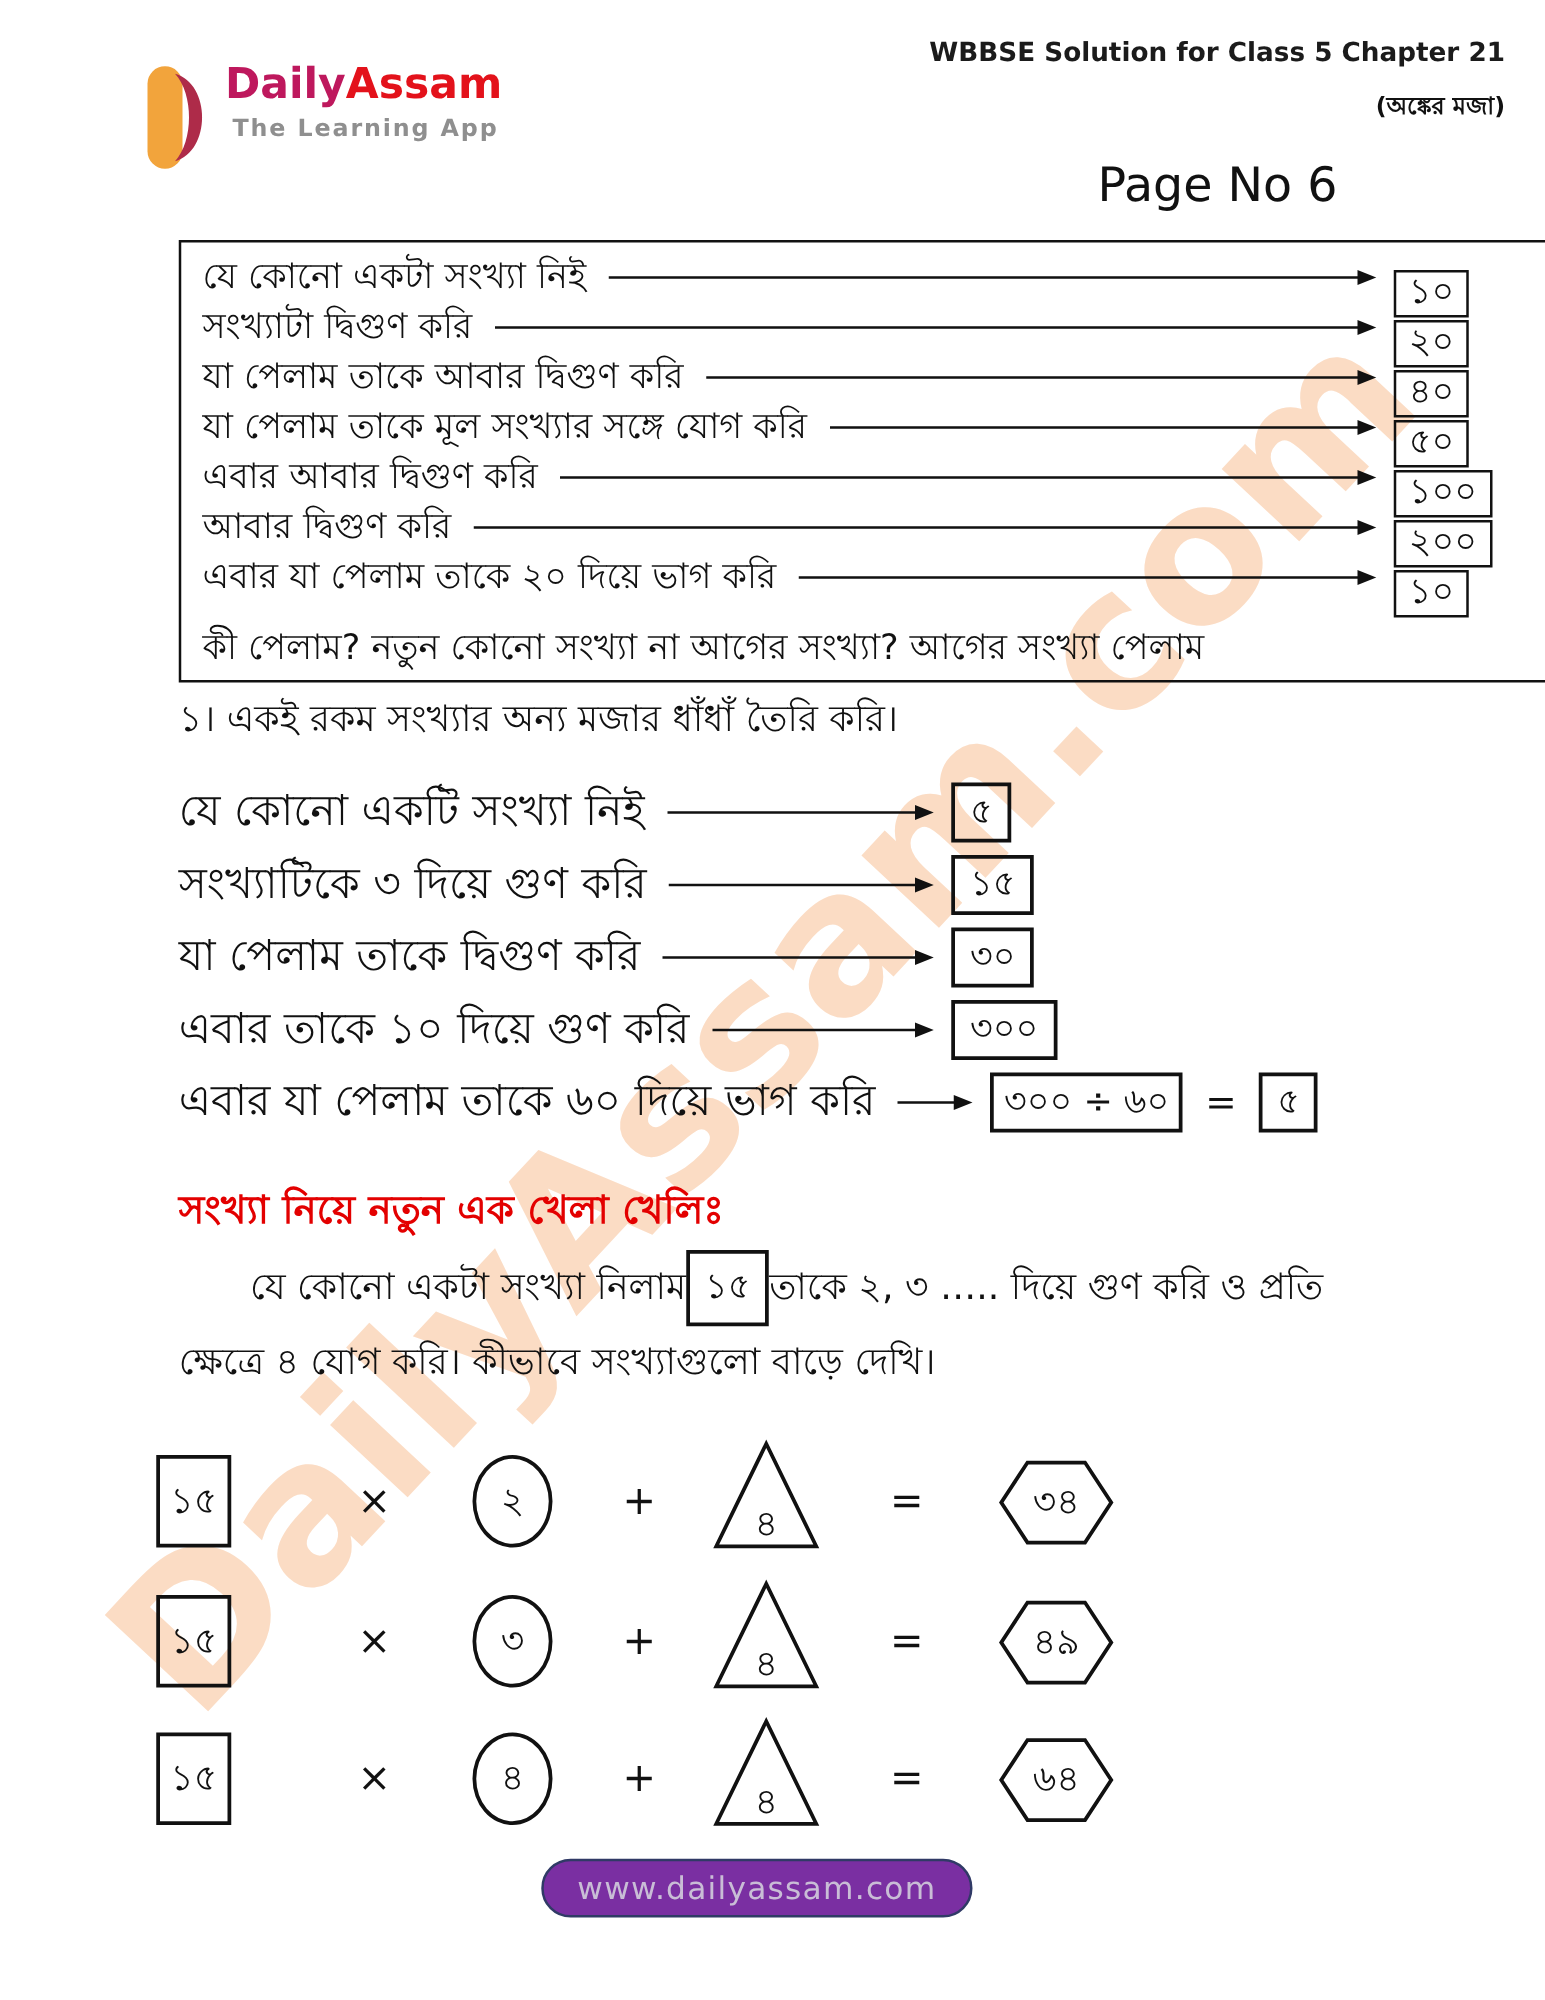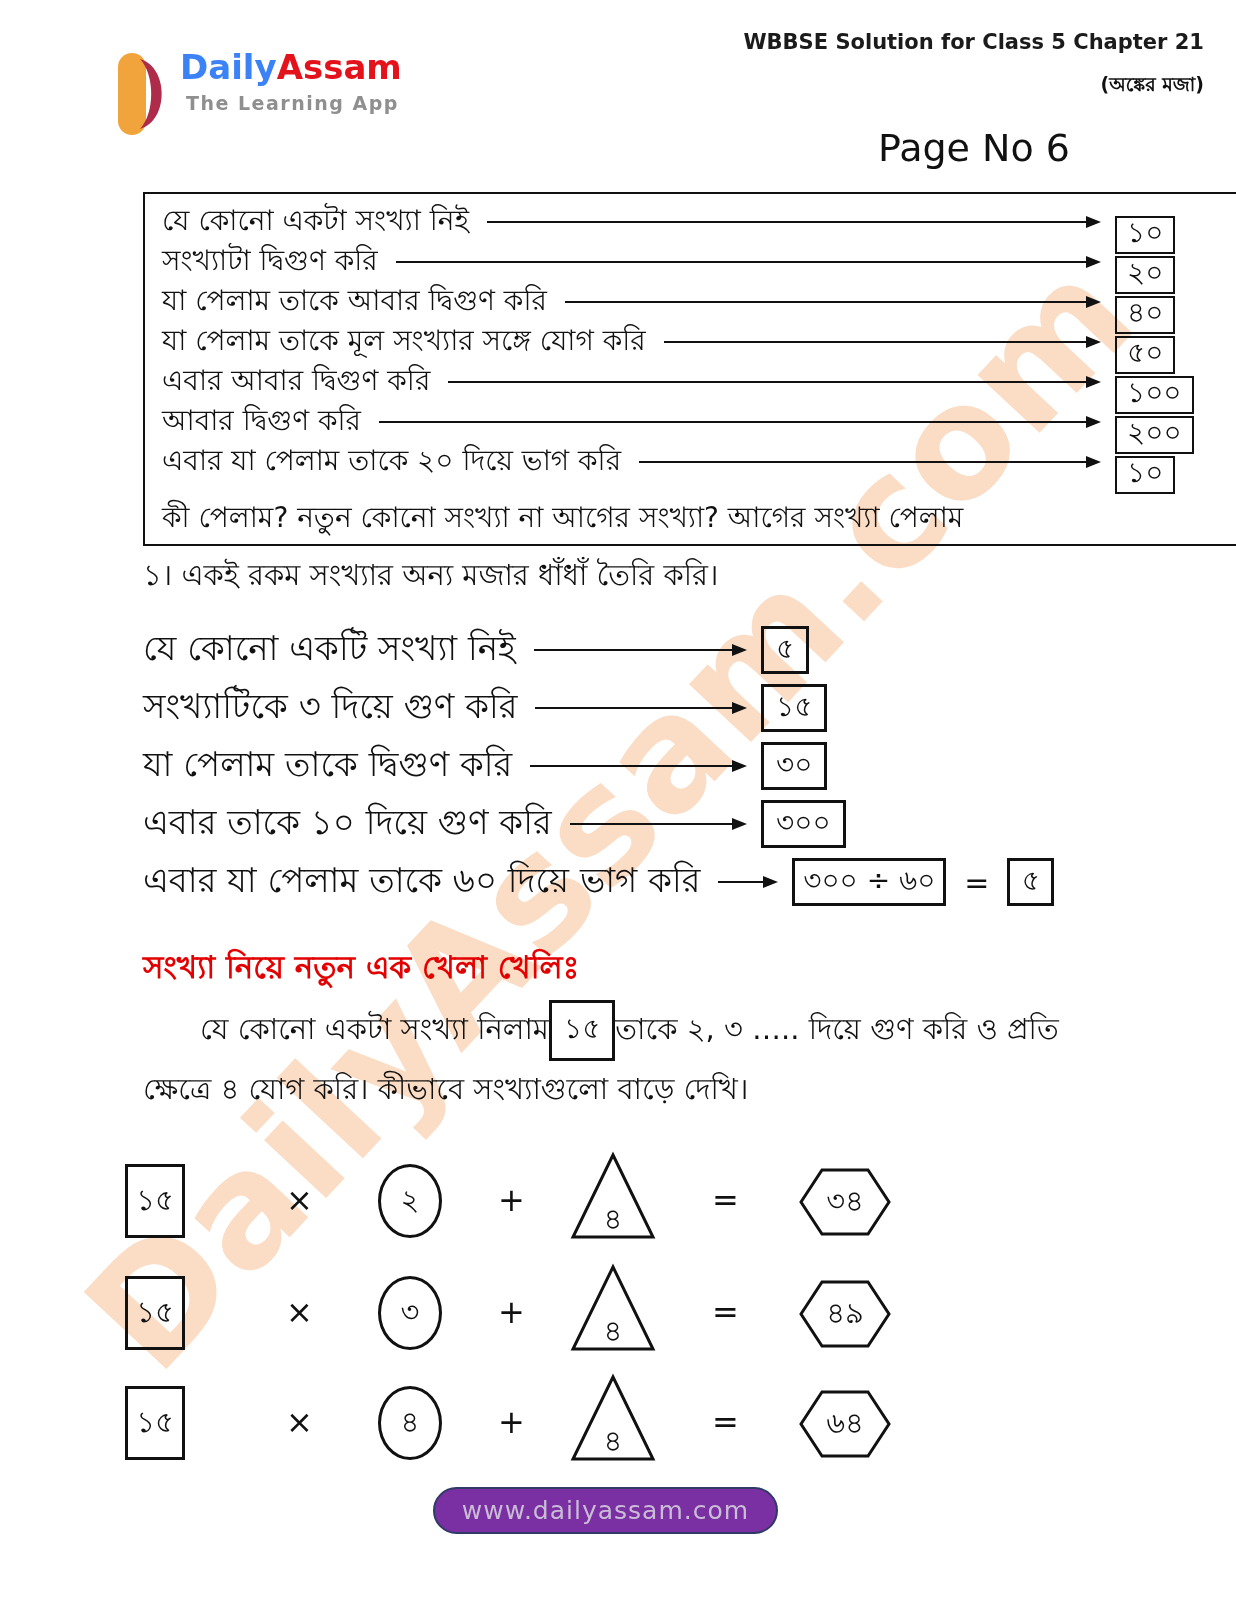--- a/index.html
+++ b/index.html
@@ -11,21 +11,21 @@
   
   .watermark {
     position:absolute; left:610px; top:815px;
     transform:translate(-50%,-50%) rotate(-47deg);
     font-size:155px; font-weight:600; letter-spacing:1px;
     color:#fbdcc4; white-space:nowrap; z-index:0; user-select:none;
   }
   
   .hdr-logo { position:absolute; left:116px; top:50px; display:flex; align-items:flex-start; gap:10px; z-index:1; }
   .logo-text .brandline { font-size:34px; font-weight:700; line-height:1.05; }
-  .brand-daily { color:#3b82f6;text-align:right; }
+  .brand-daily { color:#be185d;text-align:right; }
   .brand-assam { color:#E3121B; }
   .tagline { font-size:19px; font-weight:700; color:#8F8F8F; letter-spacing:1.5px; margin:6px 0 0 6px; }
   .hdr-right { position:absolute; right:32px; top:30px; text-align:right; z-index:1; }
   .hdr-title { font-size:21px; font-weight:700; color:#1b1b1b; }
   .hdr-sub { font-size:19px; font-weight:700; color:#111; margin-top:16px; }
   .page-label { position:absolute; top:126px; right:166px; font-size:38px; color:#111; z-index:1; }
   
   .puzzle {
     position:absolute; left:143px; top:192px; width:1124px;
     border:2.5px solid #111; padding:8px 14px 4px 17px; z-index:1; background:transparent;

